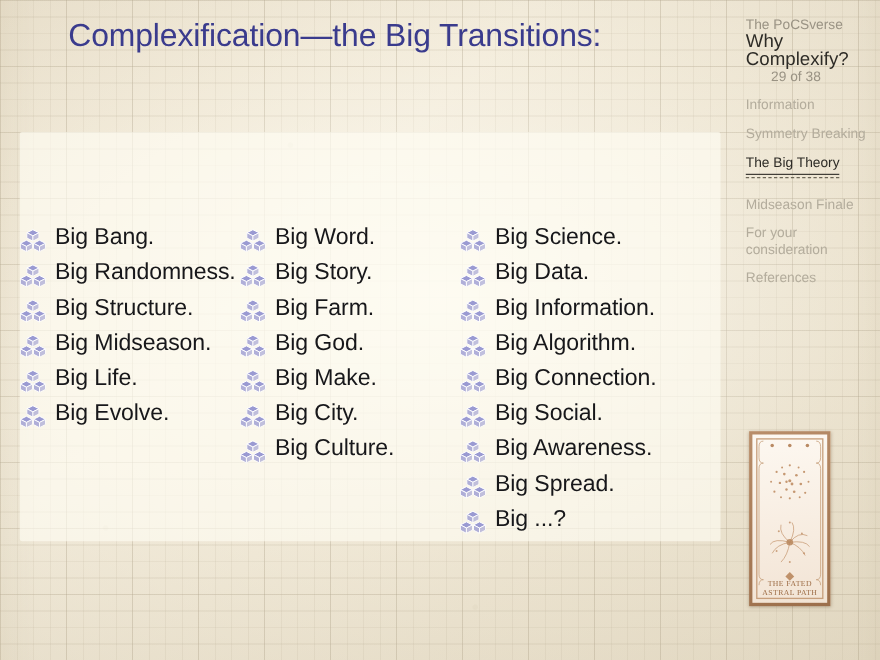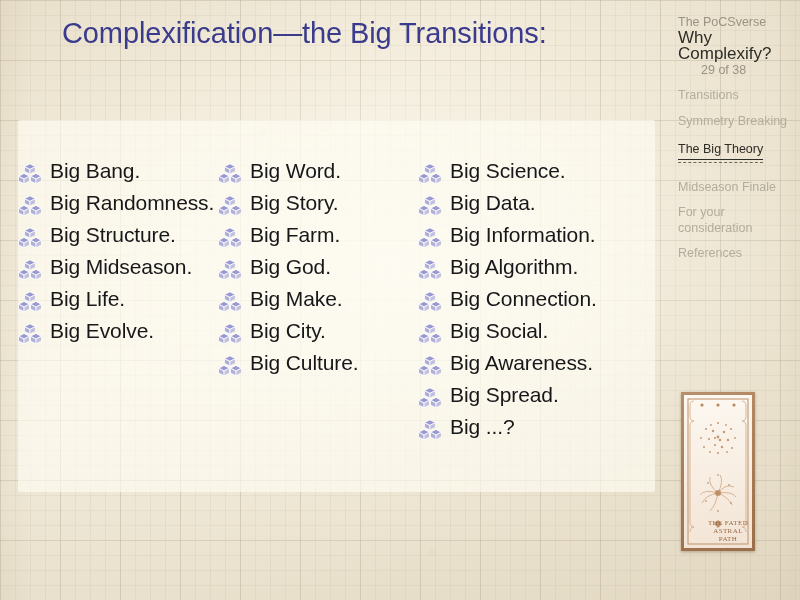--- a/index.html
+++ b/index.html
@@ -76,20 +76,21 @@
     position: absolute;
     left: 18px;
     top: 156px;
     width: 640px;
     display: flex;
     align-items: flex-start;
   }
   .column {
     display: flex;
     flex-direction: column;
+    margin-top: 45px;
   }
   .col-1 { width: 200px; }
   .col-2 { width: 200px; }
   .col-3 { width: 240px; }
 
   .bullet-item {
     display: flex;
     align-items: flex-start;
     margin-bottom: 3px;
   }
@@ -179,21 +180,20 @@
   .tarot-label {
     position: absolute;
     left: 0; right: 0;
     bottom: 5px;
     text-align: center;
     font-family: "Liberation Serif", serif;
     font-size: 7px;
     letter-spacing: 0.4px;
     color: #9c6b44;
     line-height: 8px;
-    padding-left: 20px;
   }
 </style>
 </head>
 <body>
 
 <div id="slide">
   <div id="paper-noise"></div>
 
   <div id="title">Complexification—the Big Transitions:</div>
 
@@ -603,21 +603,21 @@
         </div>
       </div>
   </div>
 
   <div id="sidebar">
     <div class="side-deck">The PoCSverse</div>
     <div class="side-title">Why Complexify?</div>
     <div class="side-count">29 of 38</div>
     <div id="sidebar-items">
         <div class="side-item-wrap">
-          <div class="side-item">Transitions</div>
+          <div class="side-item">Information</div>
         </div>
         <div class="side-item-wrap">
           <div class="side-item">Symmetry Breaking</div>
         </div>
         <div class="side-item-wrap"><div class="side-item active">The Big Theory</div></div>
         <div class="side-item-wrap">
           <div class="side-item">Midseason Finale</div>
         </div>
         <div class="side-item-wrap">
           <div class="side-item">For your consideration</div>

